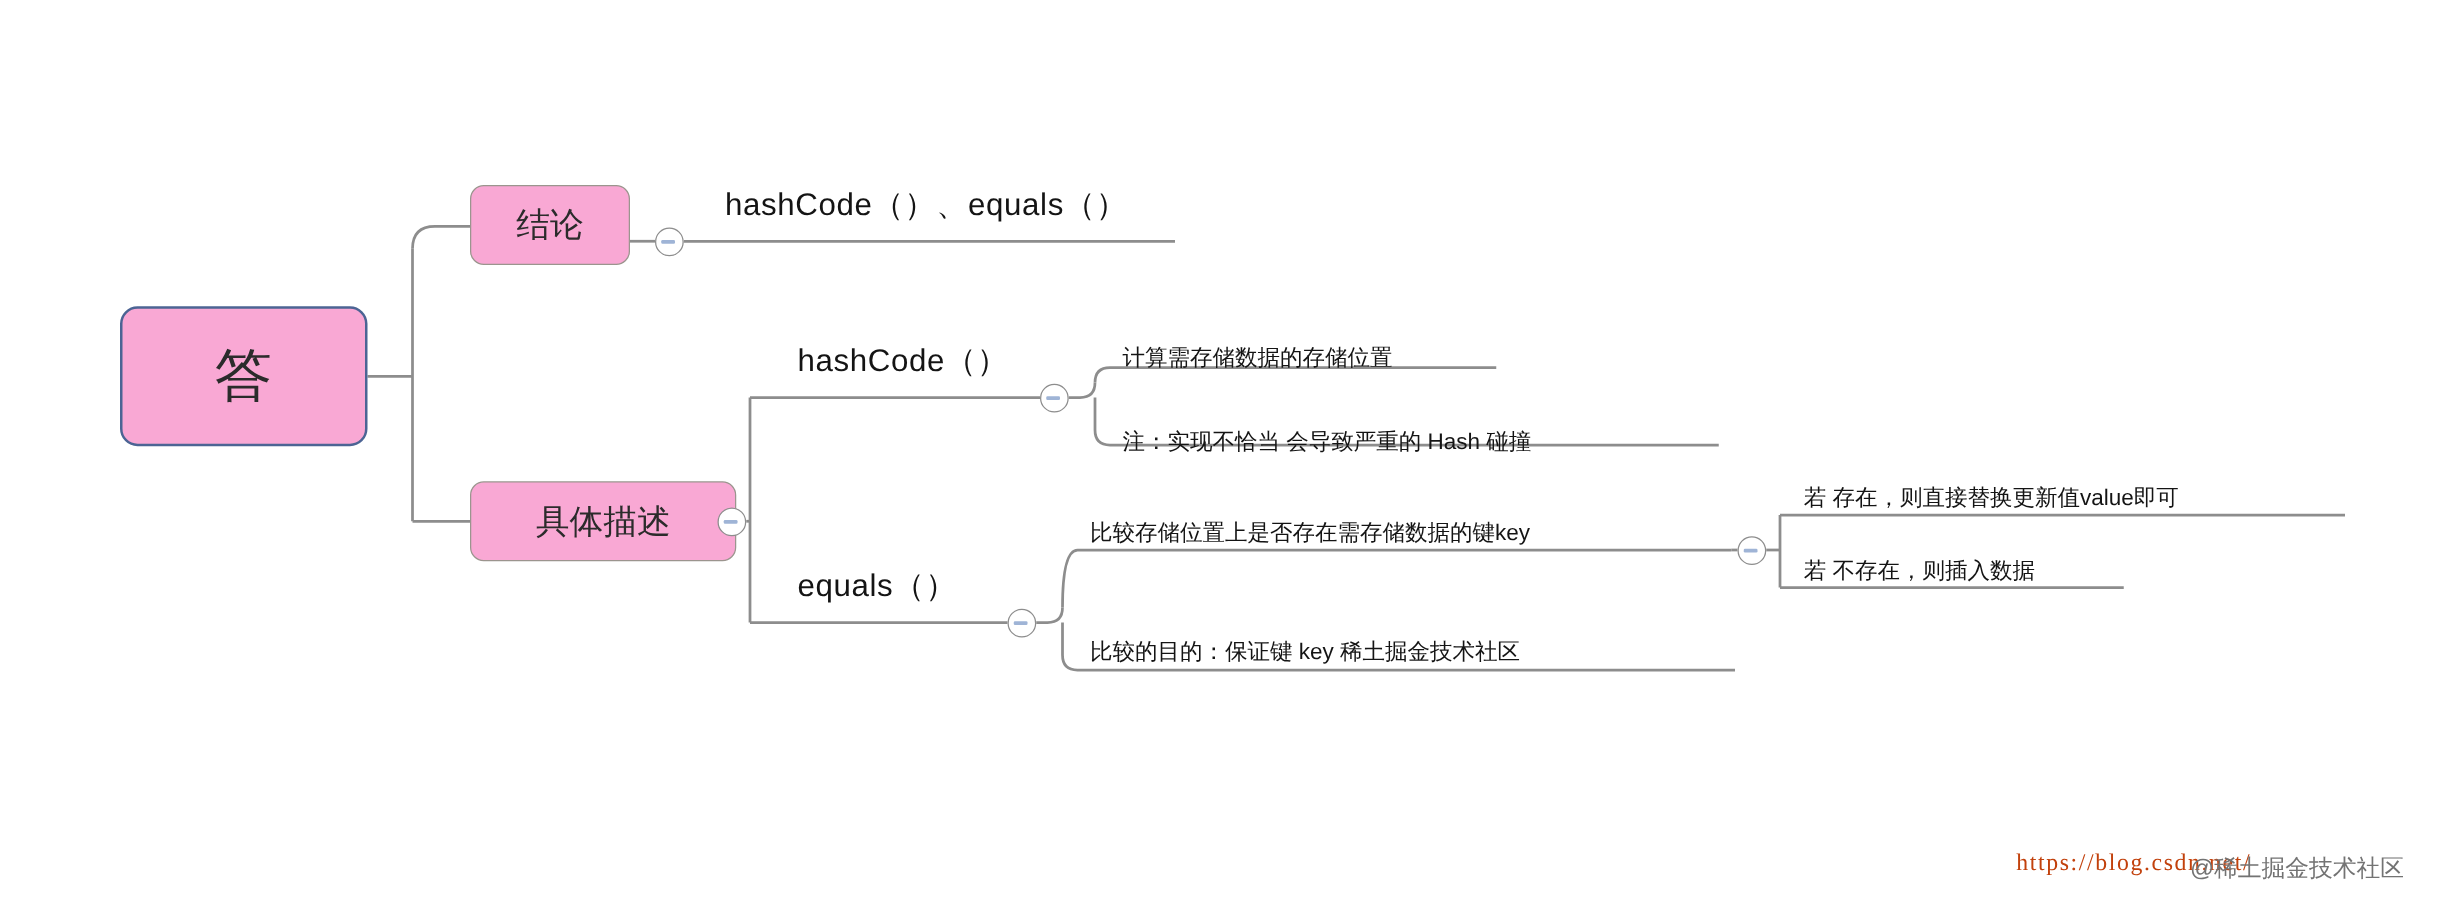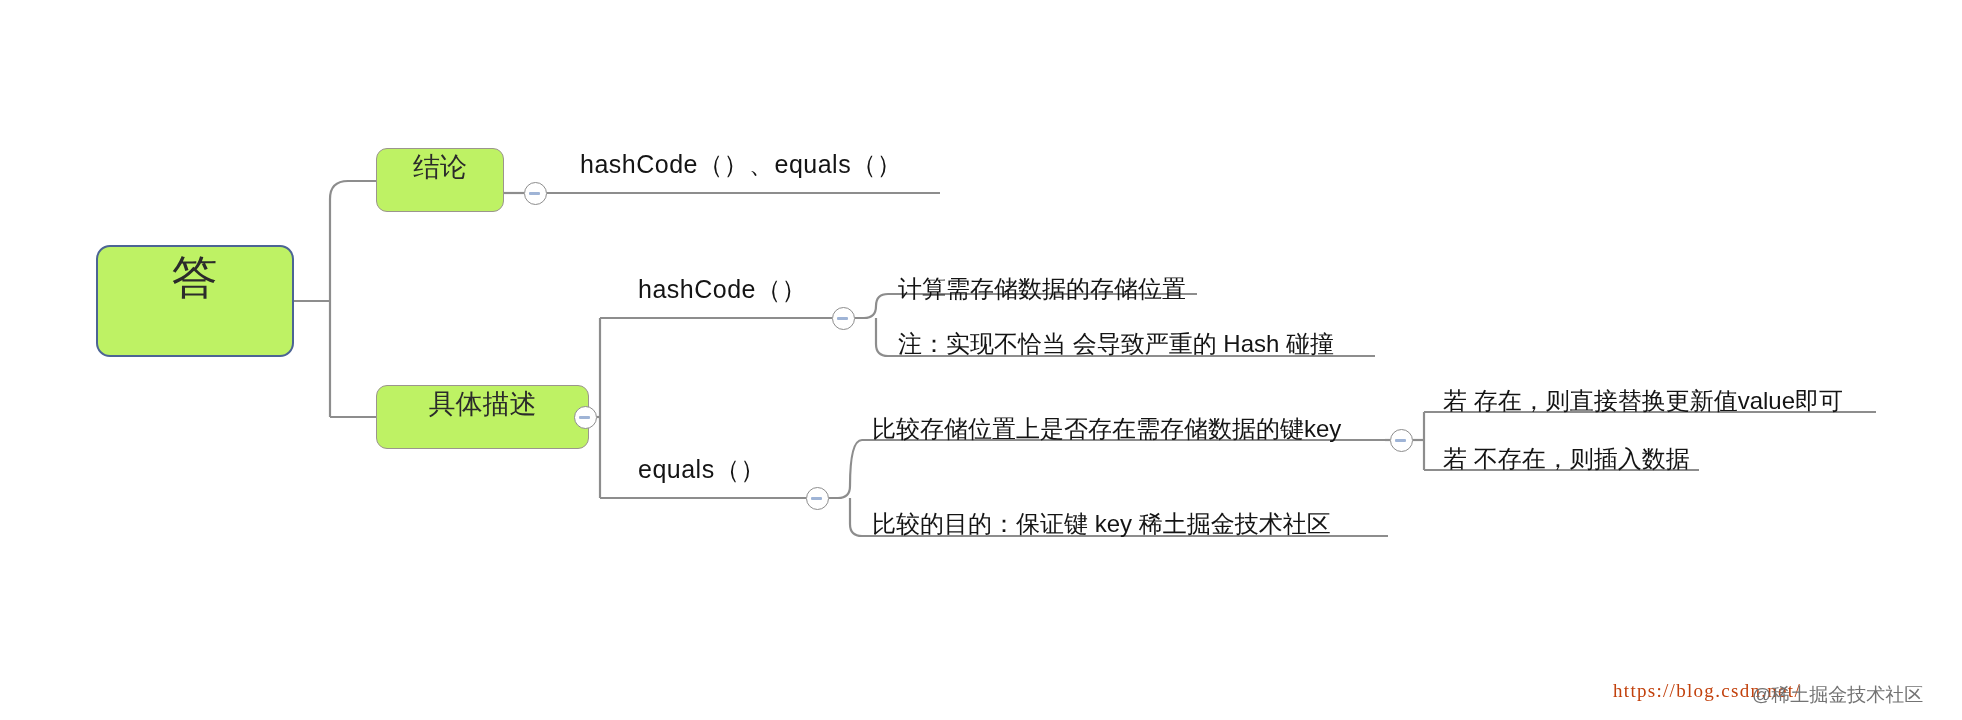--- a/index.html
+++ b/index.html
@@ -27,22 +27,23 @@
     width: 1962px;
     height: 720px;
     pointer-events: none;
   }
 
   
   .node-box {
     position: absolute;
     box-sizing: border-box;
     display: flex;
+    align-items: center;
     justify-content: center;
-    background: #bef264;
+    background: #f9a8d4;
     color: #2b2b2b;
     white-space: nowrap;
   }
   .node-box.root {
     border: 2px solid #4c6494;
     border-radius: 14px;
     left: 96px;
     top: 245px;
     width: 198px;
     height: 112px;
@@ -73,21 +74,21 @@
     white-space: nowrap;
     color: #141414;
     font-size: 25px;
     line-height: 1;
   }
   .label.mono-ish {
     font-size: 25px;
     letter-spacing: 0.5px;
   }
   .label.han {
-    font-size: 24px;
+    font-size: 18px;
   }
 
   
   .toggle {
     position: absolute;
     width: 23px;
     height: 23px;
     border-radius: 50%;
     border: 1.6px solid #8d8d8d;
     background: #ffffff;
@@ -179,21 +180,21 @@
   <div class="node-box branch b-detail">
     <span>具体描述</span>
   </div>
 
   <div class="label mono-ish" style="left:580px; top:152px;">hashCode（）、equals（）</div>
 
   <div class="label mono-ish" style="left:638px; top:277px;">hashCode（）</div>
 
   <div class="label han" style="left:898px; top:277px;">计算需存储数据的存储位置</div>
 
-  <div class="label han" style="left:898px; top:332px;text-align:right;">注：实现不恰当 会导致严重的 Hash 碰撞</div>
+  <div class="label han" style="left:898px; top:344px;text-align:right;">注：实现不恰当 会导致严重的 Hash 碰撞</div>
 
   <div class="label mono-ish" style="left:638px; top:457px;">equals（）</div>
 
   <div class="label han" style="left:872px; top:417px;">比较存储位置上是否存在需存储数据的键key</div>
 
   <div class="label han" style="left:872px; top:512px;">比较的目的：保证键 key 稀土掘金技术社区</div>
 
   <div class="label han" style="left:1443px; top:447px;">若 不存在，则插入数据</div>
 
   <div class="label han" style="left:1443px; top:389px;">若 存在，则直接替换更新值value即可</div>

